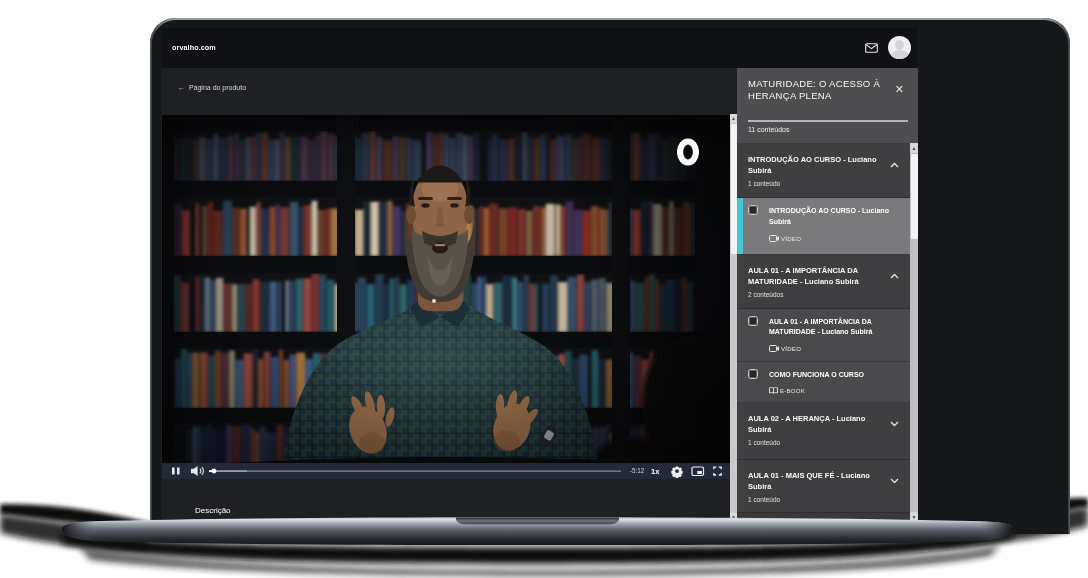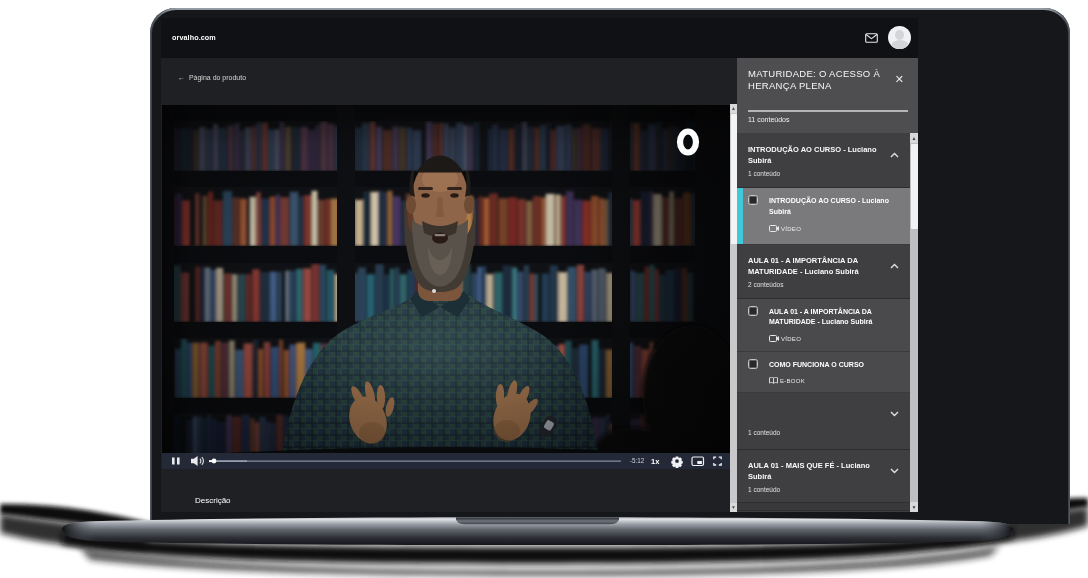--- a/index.html
+++ b/index.html
@@ -1,20 +1,20 @@
 <!DOCTYPE html>
 <html><head><meta charset="utf-8">
 <style>
 *{margin:0;padding:0;box-sizing:border-box}
 html,body{width:1088px;height:578px;background:#fff;overflow:hidden;font-family:"Liberation Sans",sans-serif}
 #stage{position:absolute;left:0;top:0;width:1088px;height:578px}
 .abs{position:absolute}
 
 #shadow{left:0;top:0;width:1088px;height:578px;pointer-events:none}
-#lid{left:150px;top:8px;width:920px;height:516px;border-radius:25px 25px 0 0;
+#lid{left:150px;top:18px;width:920px;height:516px;border-radius:25px 25px 0 0;
  background:linear-gradient(180deg,#9aa0a8 0,#6a7078 1.5%,#3a3f46 3%,#2a2d33 6%);
  box-shadow:inset 1.5px 0 0 #51575f,inset -1.5px 0 0 #51575f;}
 #lidInner{position:absolute;left:2px;top:2px;right:2px;bottom:0;border-radius:24px 24px 0 0;background:#15171b;}
 #screen{position:absolute;left:9px;top:8px;width:757px;height:494px;background:#1f2023;overflow:hidden}
 #base{left:62px;top:517px;width:951px;height:28px}
 
 #topbar{left:0;top:0;width:757px;height:40px;background:#101114}
 #logo{left:11px;top:14.5px;font-size:7.2px;font-weight:bold;color:#fff;letter-spacing:.1px}
 #mail{left:704px;top:14.5px}
 #avatar{left:727px;top:8px;width:23px;height:23px;border-radius:50%;background:#f1f1f3;overflow:hidden}
@@ -705,20 +705,21 @@
                 </svg> VÍDEO</div>
             </div>
 <div class="item" style="top:294px;height:41px">
               <div class="cb"></div>
               <div class="t">COMO FUNCIONA O CURSO</div>
               <div class="lab" style="top:25px"><svg width="9" height="7" viewBox="0 0 9 7" style="vertical-align:-1px">
                   <path d="M4.5,1 C3.5,.2 1.5,.2 .5,.8 V6 C1.5,5.4 3.5,5.4 4.5,6.2 C5.5,5.4 7.5,5.4 8.5,6 V.8 C7.5,.2 5.5,.2 4.5,1 Z M4.5,1 V6.2" fill="none" stroke="#e8e8e8" stroke-width=".9"></path>
                 </svg> E-BOOK</div>
             </div>
 <div class="sec" style="top:335px;height:56.5px">
+              <div class="t">AULA 02 - A HERANÇA - Luciano Subirá</div>
               <div class="m">1 conteúdo</div>
               <svg class="ch" width="9" height="6" viewBox="0 0 9 6">
                 <path d="M1,1 4.5,4.5 8,1" stroke="#e0e0e0" stroke-width="1.4" fill="none"></path>
               </svg>
             </div>
 <div class="sec" style="top:391.5px;height:53.5px">
               <div class="t">AULA 01 - MAIS QUE FÉ - Luciano Subirá</div>
               <div class="m">1 conteúdo</div>
               <svg class="ch" width="9" height="6" viewBox="0 0 9 6">
                 <path d="M1,1 4.5,4.5 8,1" stroke="#e0e0e0" stroke-width="1.4" fill="none"></path>

